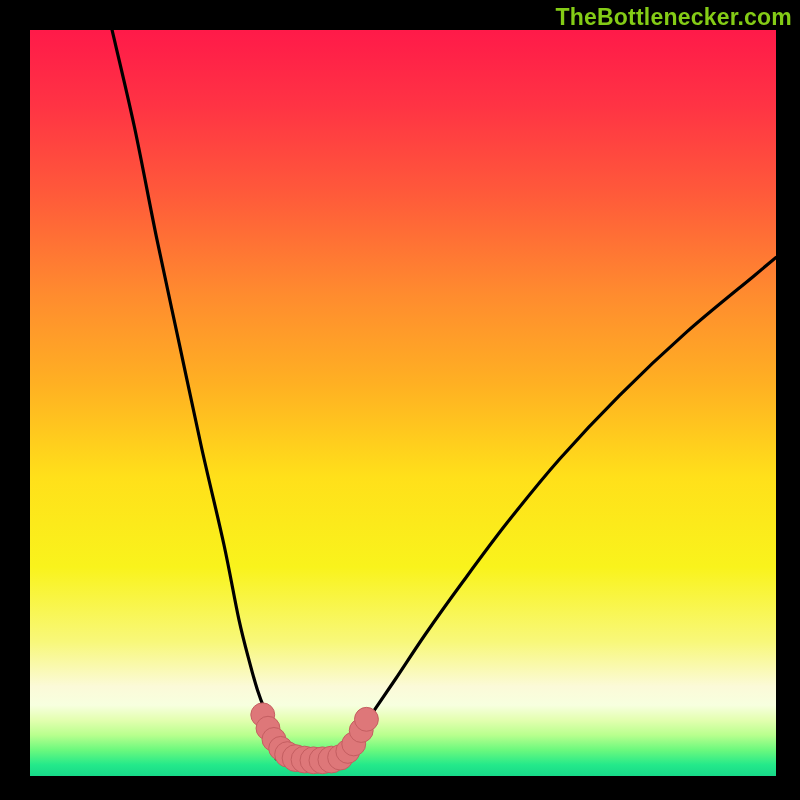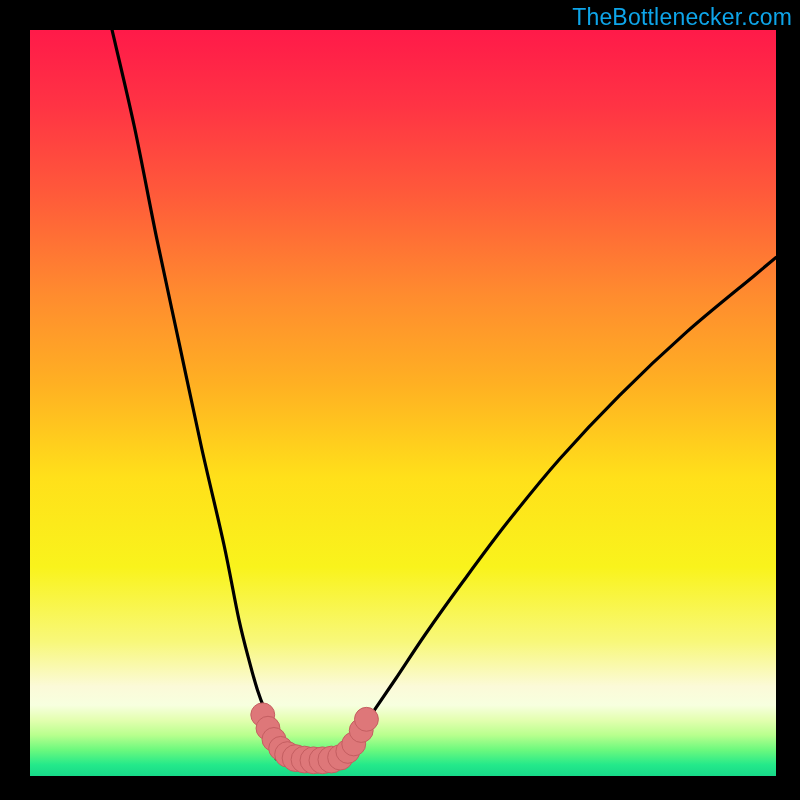--- a/index.html
+++ b/index.html
@@ -10,22 +10,22 @@
     background: #000000;
     overflow: hidden;
   }
   .plot-area {
     position: absolute;
     overflow: hidden;
   }
   .watermark {
     position: absolute;
     font-family: Arial, Helvetica, sans-serif;
-    font-weight: 400;
-    color: #0ea5e9;
+    font-weight: 700;
+    color: #84cc16;
     letter-spacing: 0.2px;
   }
   svg.curves {
     position: absolute;
     inset: 0;
   }
 </style>
 </head>
 <body>
 

